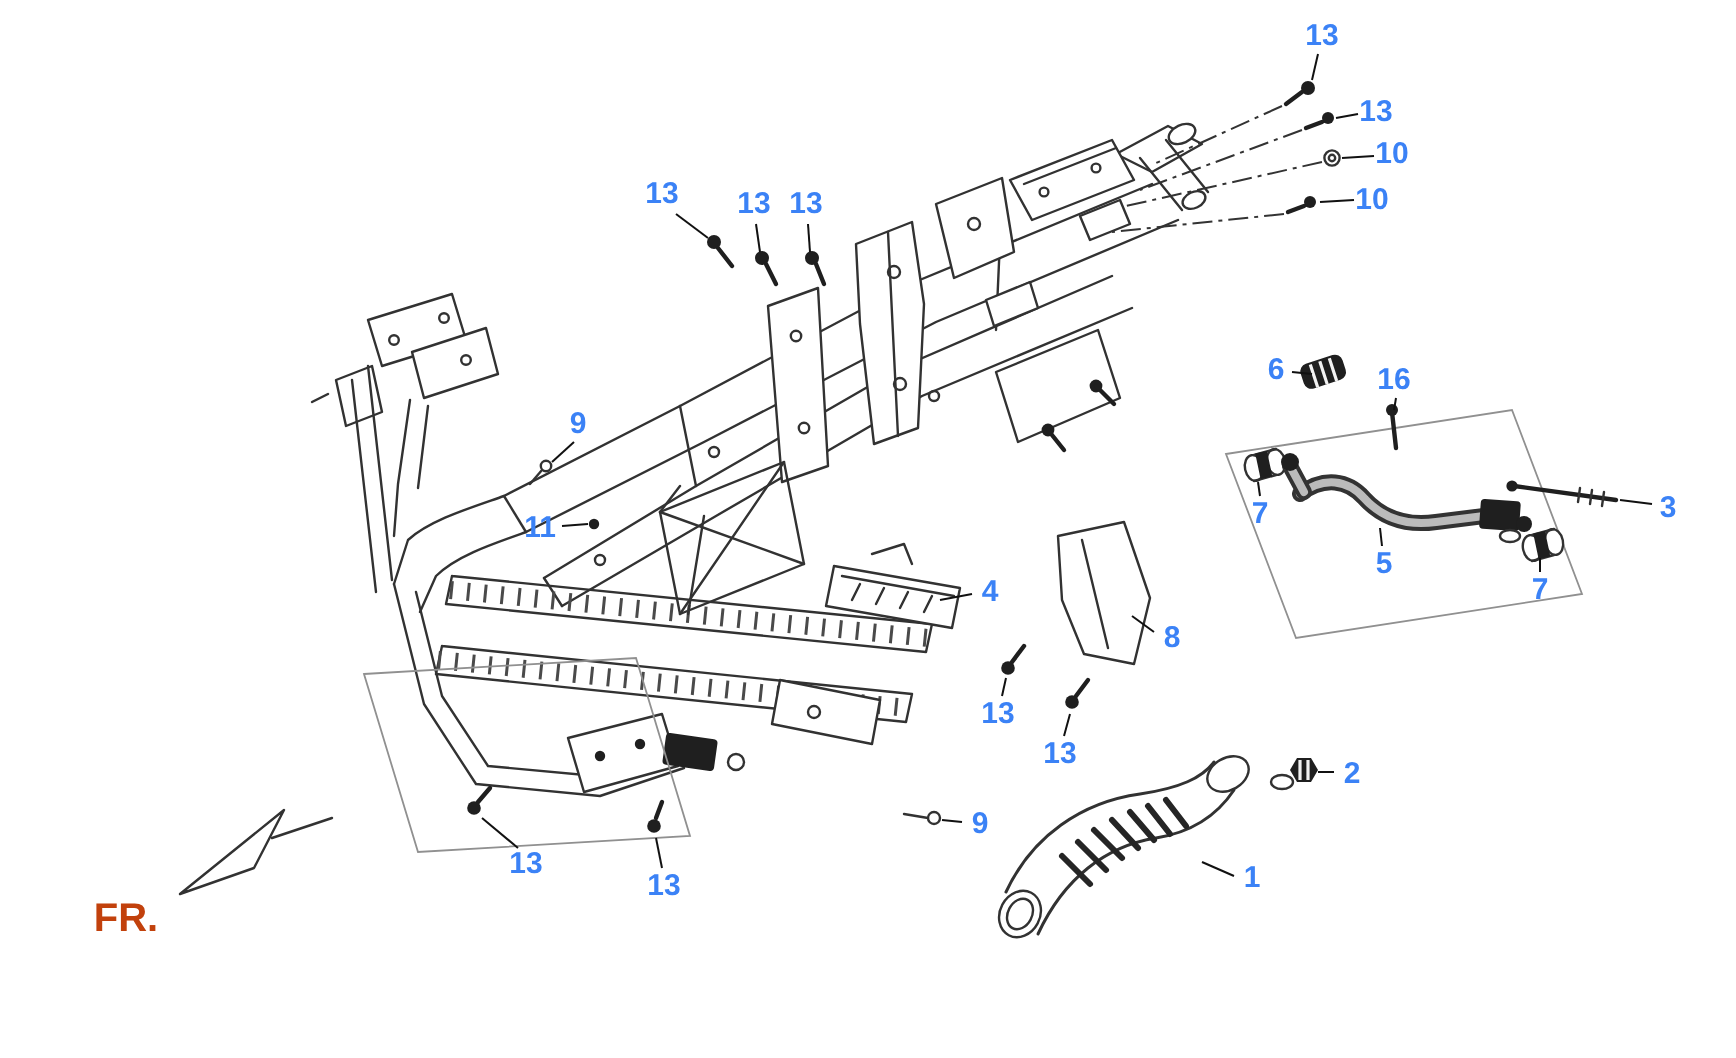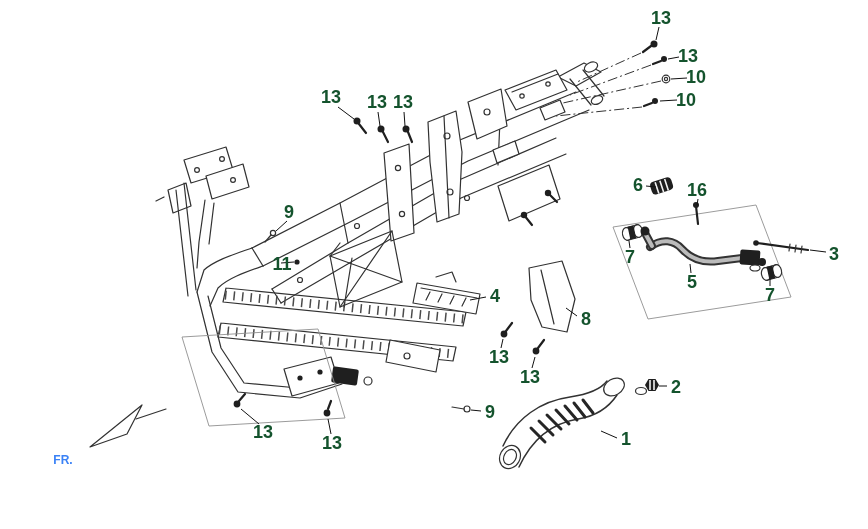--- a/index.html
+++ b/index.html
@@ -7,33 +7,33 @@
     position:relative;
     width:868px;height:529px;
     background:#ffffff;
     font-family:"Liberation Sans", sans-serif;
     overflow:hidden;
   }
   .stage svg{position:absolute;left:0;top:0;}
   .callout{
     position:absolute;
     transform:translate(-50%,-50%);
-    font-size:18px;
+    font-size:15px;
     font-weight:bold;
-    color:#14532d;
+    color:#3b82f6;
     letter-spacing:0;
     white-space:nowrap;
     user-select:none;
   }
   .fr-label{
     position:absolute;
     transform:translate(-50%,-50%);
-    font-size:12px;
+    font-size:20px;
     font-weight:bold;
-    color:#3b82f6;
+    color:#c2410c;
   }
   
   .ln{stroke:#323232;stroke-width:1.2;fill:none;stroke-linecap:round;stroke-linejoin:round}
   .lnw{stroke:#323232;stroke-width:1.2;fill:#fff;stroke-linejoin:round}
   .thin{stroke:#909090;stroke-width:.9;fill:none}
   .lead{stroke:#111;stroke-width:1;fill:none}
   .dashdot{stroke:#333;stroke-width:1;fill:none;stroke-dasharray:10 3 2 3}
   .fillD{fill:#1f1f1f;stroke:none}
   .hatch{stroke:#4a4a4a;stroke-width:9;stroke-dasharray:1.5 7;fill:none}
   .shaft{stroke:#1f1f1f;stroke-width:2.2;fill:none;stroke-linecap:round}
@@ -266,21 +266,21 @@
 </svg>
 
 <span class="callout" style="left:661px;top:18px">13</span>
 <span class="callout" style="left:688px;top:56px">13</span>
 <span class="callout" style="left:696px;top:77px">10</span>
 <span class="callout" style="left:686px;top:100px">10</span>
 <span class="callout" style="left:331px;top:97px">13</span>
 <span class="callout" style="left:377px;top:102px">13</span>
 <span class="callout" style="left:403px;top:102px">13</span>
 <span class="callout" style="left:289px;top:212px">9</span>
-<span class="callout" style="left:282px;top:264px">11</span>
+<span class="callout" style="left:270px;top:264px">11</span>
 <span class="callout" style="left:638px;top:185px">6</span>
 <span class="callout" style="left:697px;top:190px">16</span>
 <span class="callout" style="left:630px;top:257px">7</span>
 <span class="callout" style="left:692px;top:282px">5</span>
 <span class="callout" style="left:770px;top:295px">7</span>
 <span class="callout" style="left:834px;top:254px">3</span>
 <span class="callout" style="left:495px;top:296px">4</span>
 <span class="callout" style="left:586px;top:319px">8</span>
 <span class="callout" style="left:499px;top:357px">13</span>
 <span class="callout" style="left:530px;top:377px">13</span>

